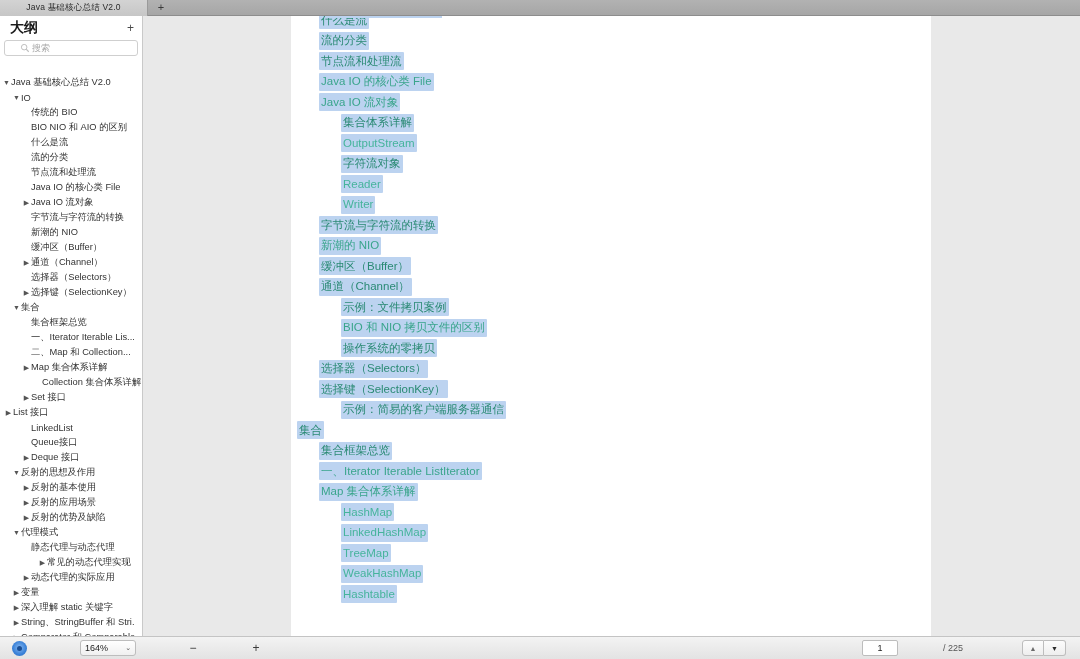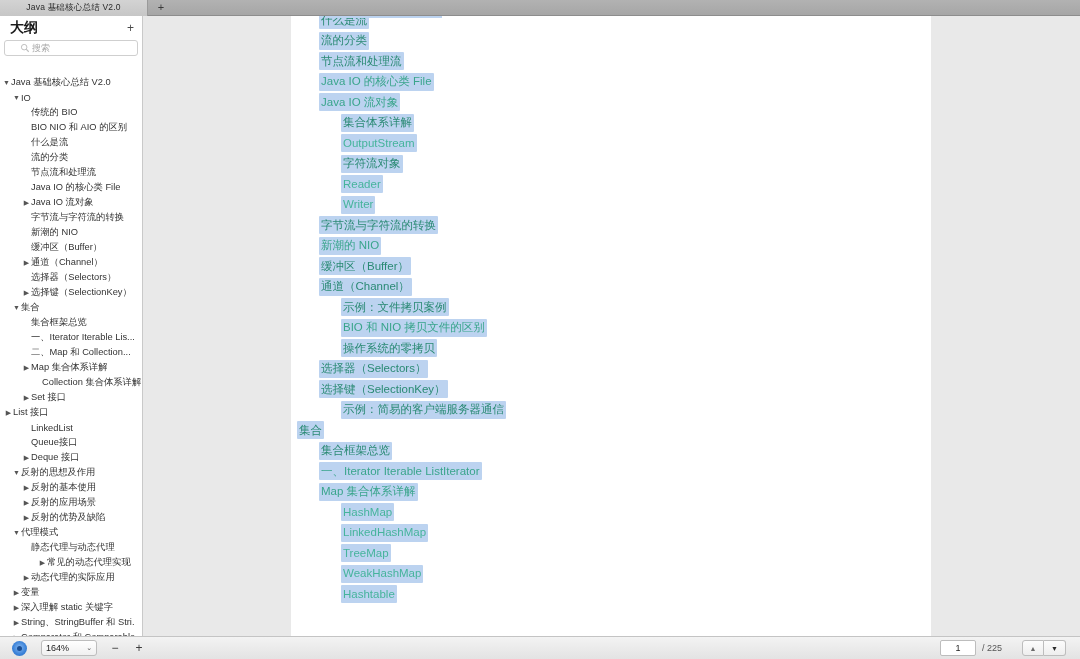--- a/index.html
+++ b/index.html
@@ -97,21 +97,21 @@
   .partial-top {
     position: absolute; top: 0px; left: 34px;
     width: 117px; height: 8px; background: #bcd3f0;
   }
 
   
   .bottombar {
     position: absolute; left: 0; top: 636px; width: 1080px; height: 23px;
     background: linear-gradient(#f3f3f3, #e3e3e3);
     border-top: 1px solid #c4c4c4;
-    display: flex; align-items: center; padding: 0 8px;
+    display: flex; align-items: center; padding: 0 8px; gap: 39px;
   }
   .eye {
     width: 15px; height: 15px; border-radius: 50%;
     background: radial-gradient(circle at 50% 45%, #86b9f2 0%, #3b82d8 58%, #2a6ec0 100%);
     display: flex; align-items: center; justify-content: center;
     margin-left: 4px;
   }
   .eye .pupil { width: 5px; height: 5px; border-radius: 50%; background: #1a4e94; }
   .zoom-select {
     margin-left: 14px; width: 56px; height: 16px;

